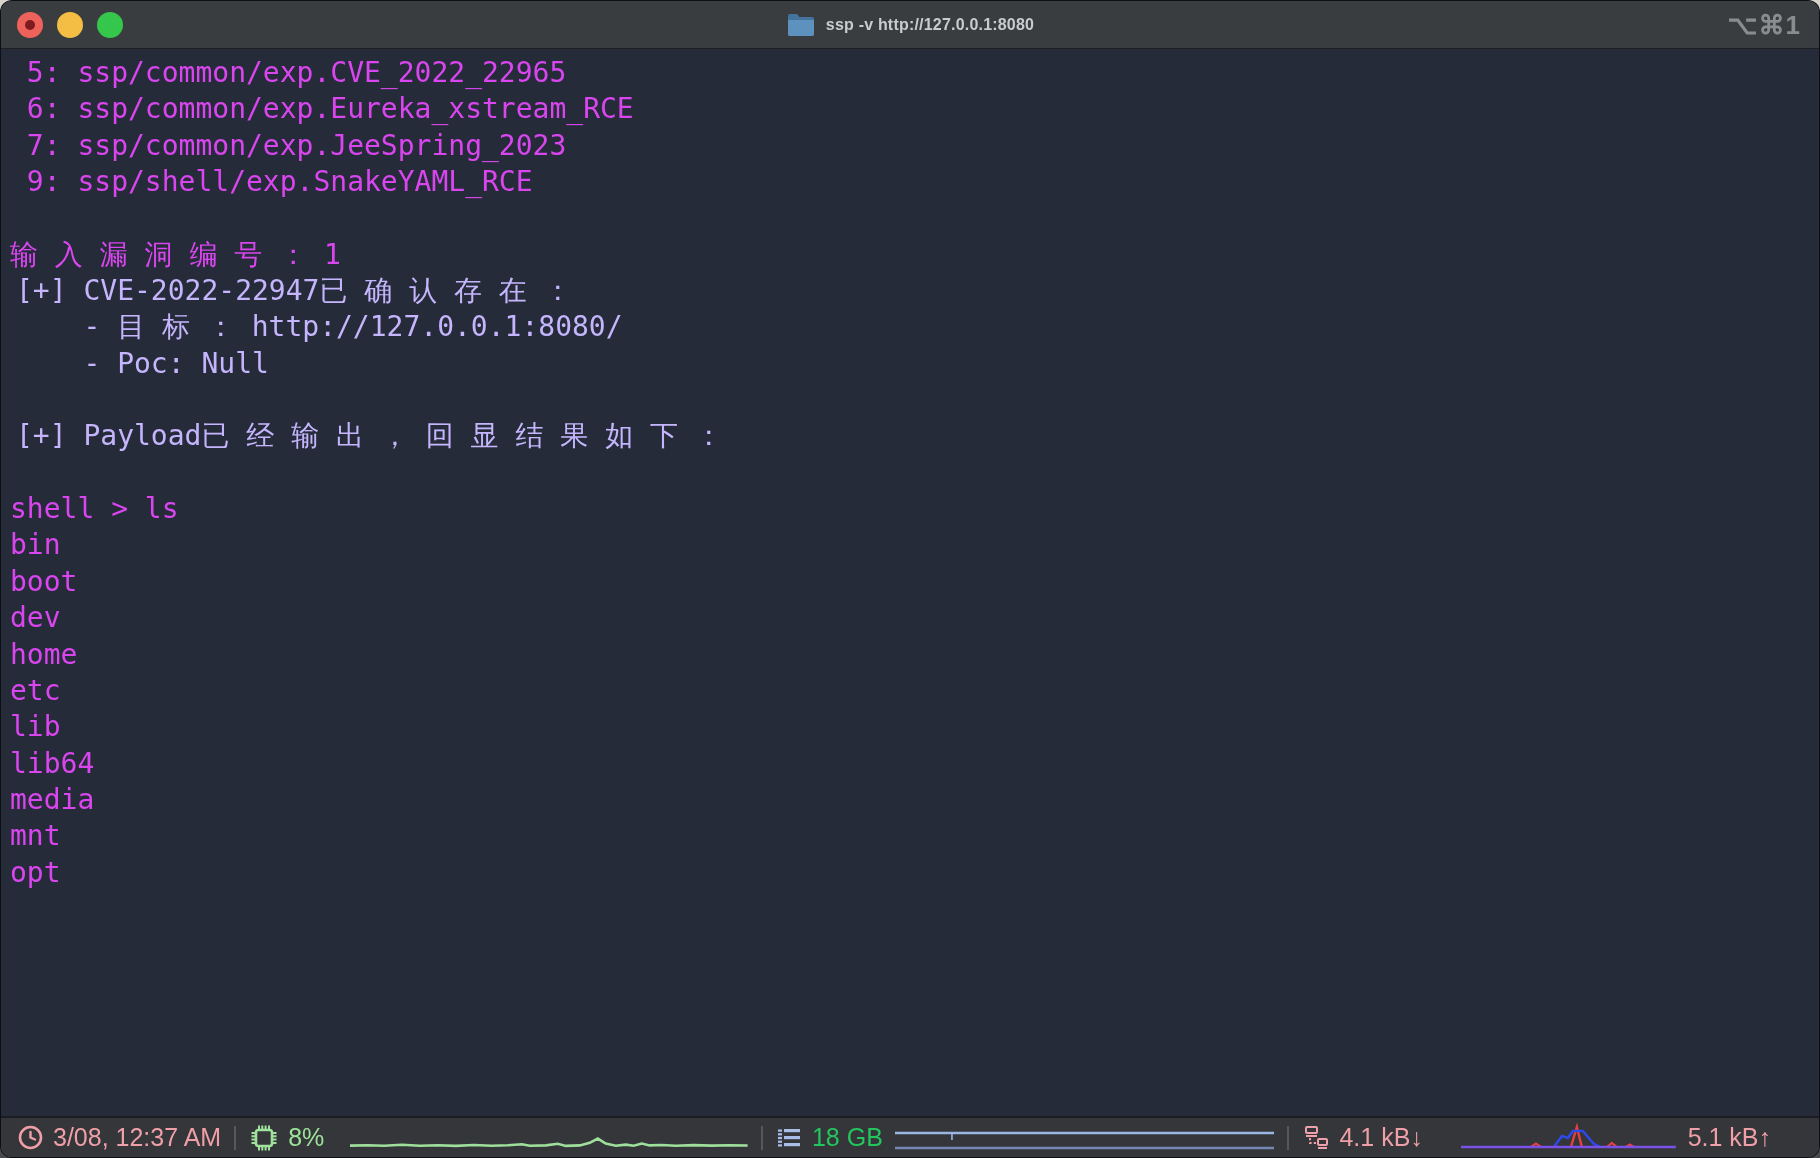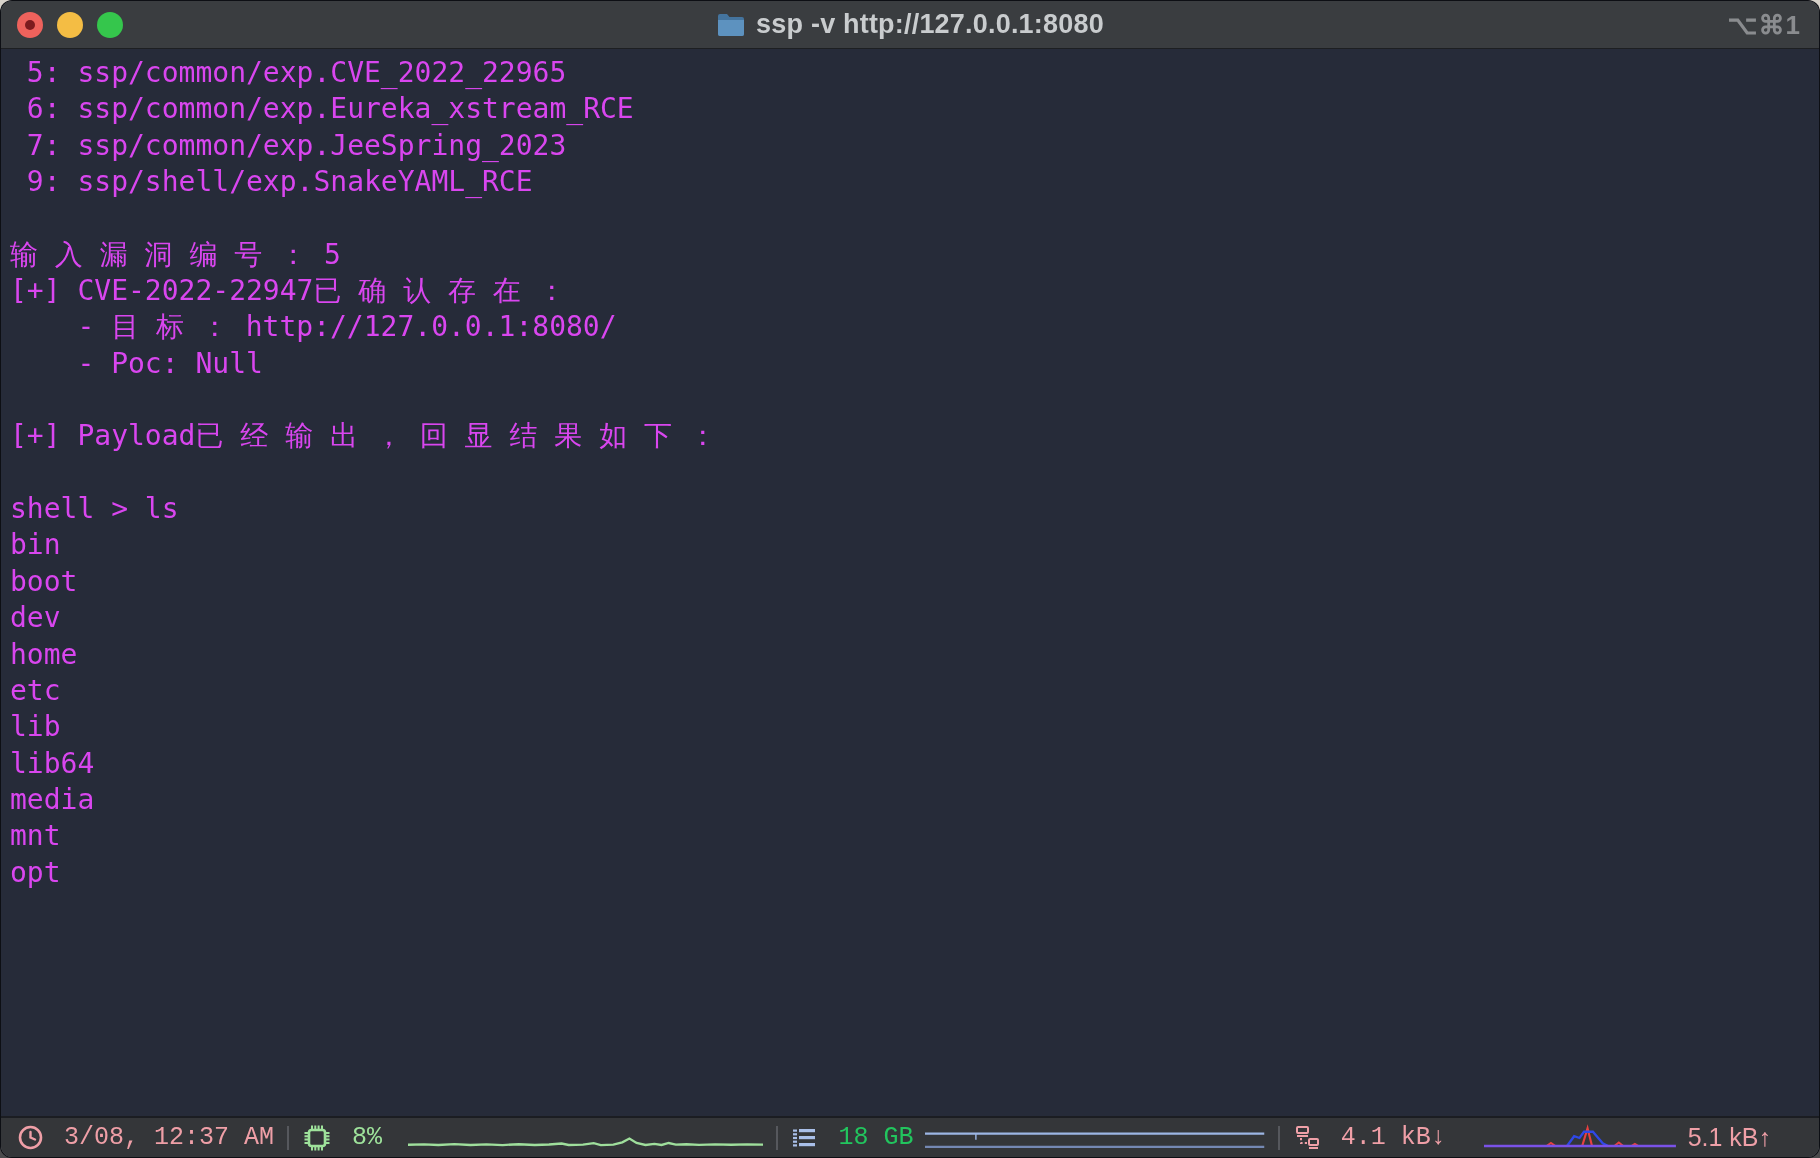--- a/index.html
+++ b/index.html
@@ -32,53 +32,53 @@
   .tl{ width:26px; height:26px; border-radius:50%; position:relative; }
   .tl.red{ background:#ee625c; }
   .tl.red::after{
     content:""; position:absolute; left:8px; top:8px; width:10px; height:10px;
     border-radius:50%; background:#7d1b1e;
   }
   .tl.yellow{ background:#f4bd44; }
   .tl.green{ background:#35c64c; }
   .titlegroup{ display:flex; align-items:center; gap:10px; }
   .title-text{
-    color:#c9ccce; font-size:27px; font-weight:700; letter-spacing:.2px;
+    color:#c9ccce; font-size:16px; font-weight:700; letter-spacing:.2px;
   }
   .shortcut{
     position:absolute; right:18px; top:0; height:48px;
     display:flex; align-items:center;
     color:#8a8c8f; font-size:26px; font-weight:600; letter-spacing:1px;
   }
   
   .terminal{
     flex:1 1 auto;
     background:#262b39;
     padding:6px 0 0 9px;
     font-family:"DejaVu Sans Mono", monospace;
     font-size:28px;
     overflow:hidden;
   }
   .t-line{
     height:36.35px; line-height:36.35px;
     white-space:pre;
   }
   .c-fg{ color:#d946ef; }
-  .c-red{ color:#d946ef; }
+  .c-red{ color:#c4b5fd;margin-left:6px; }
   
   .statusbar{
     height:41px; flex:0 0 41px;
     background:#343639;
     border-top:2px solid #1b1d22;
     display:flex; align-items:center;
     padding:0 48px 0 16px;
     font-size:25px; font-weight:500;
     white-space:nowrap;
   }
-  .sb-item{ display:flex; align-items:center; gap:20px;font-family:Liberation Mono, monospace; }
+  .sb-item{ display:flex; align-items:center; gap:9px; }
   .sb-div{
     width:2px; height:24px; background:#56585d;
     margin:0 13px; flex:0 0 2px;
   }
   .pink{ color:#ef9fa7; }
   .green{ color:#9ee29b; }
   .blue{ color:#22c55e; }
   .sb-graph{ display:block; }
   .g-cpu{ margin-left:26px; }
   .g-mem{ margin-left:12px; }
@@ -105,21 +105,21 @@
     </div>
     <span class="shortcut">⌥⌘1</span>
   </div>
 
   <div class="terminal">
     <div class="t-line c-fg"> 5: ssp/common/exp.CVE_2022_22965</div>
     <div class="t-line c-fg"> 6: ssp/common/exp.Eureka_xstream_RCE</div>
     <div class="t-line c-fg"> 7: ssp/common/exp.JeeSpring_2023</div>
     <div class="t-line c-fg"> 9: ssp/shell/exp.SnakeYAML_RCE</div>
     <div class="t-line c-fg"></div>
-    <div class="t-line c-fg">输 入 漏 洞 编 号 ： 5</div>
+    <div class="t-line c-fg">输 入 漏 洞 编 号 ： 1</div>
     <div class="t-line c-red">[+] CVE-2022-22947已 确 认 存 在 ：</div>
     <div class="t-line c-red">    - 目 标 ： http://127.0.0.1:8080/</div>
     <div class="t-line c-red">    - Poc: Null</div>
     <div class="t-line c-fg"></div>
     <div class="t-line c-red">[+] Payload已 经 输 出 ， 回 显 结 果 如 下 ：</div>
     <div class="t-line c-fg"></div>
     <div class="t-line c-fg">shell &gt; ls</div>
     <div class="t-line c-fg">bin</div>
     <div class="t-line c-fg">boot</div>
     <div class="t-line c-fg">dev</div>

